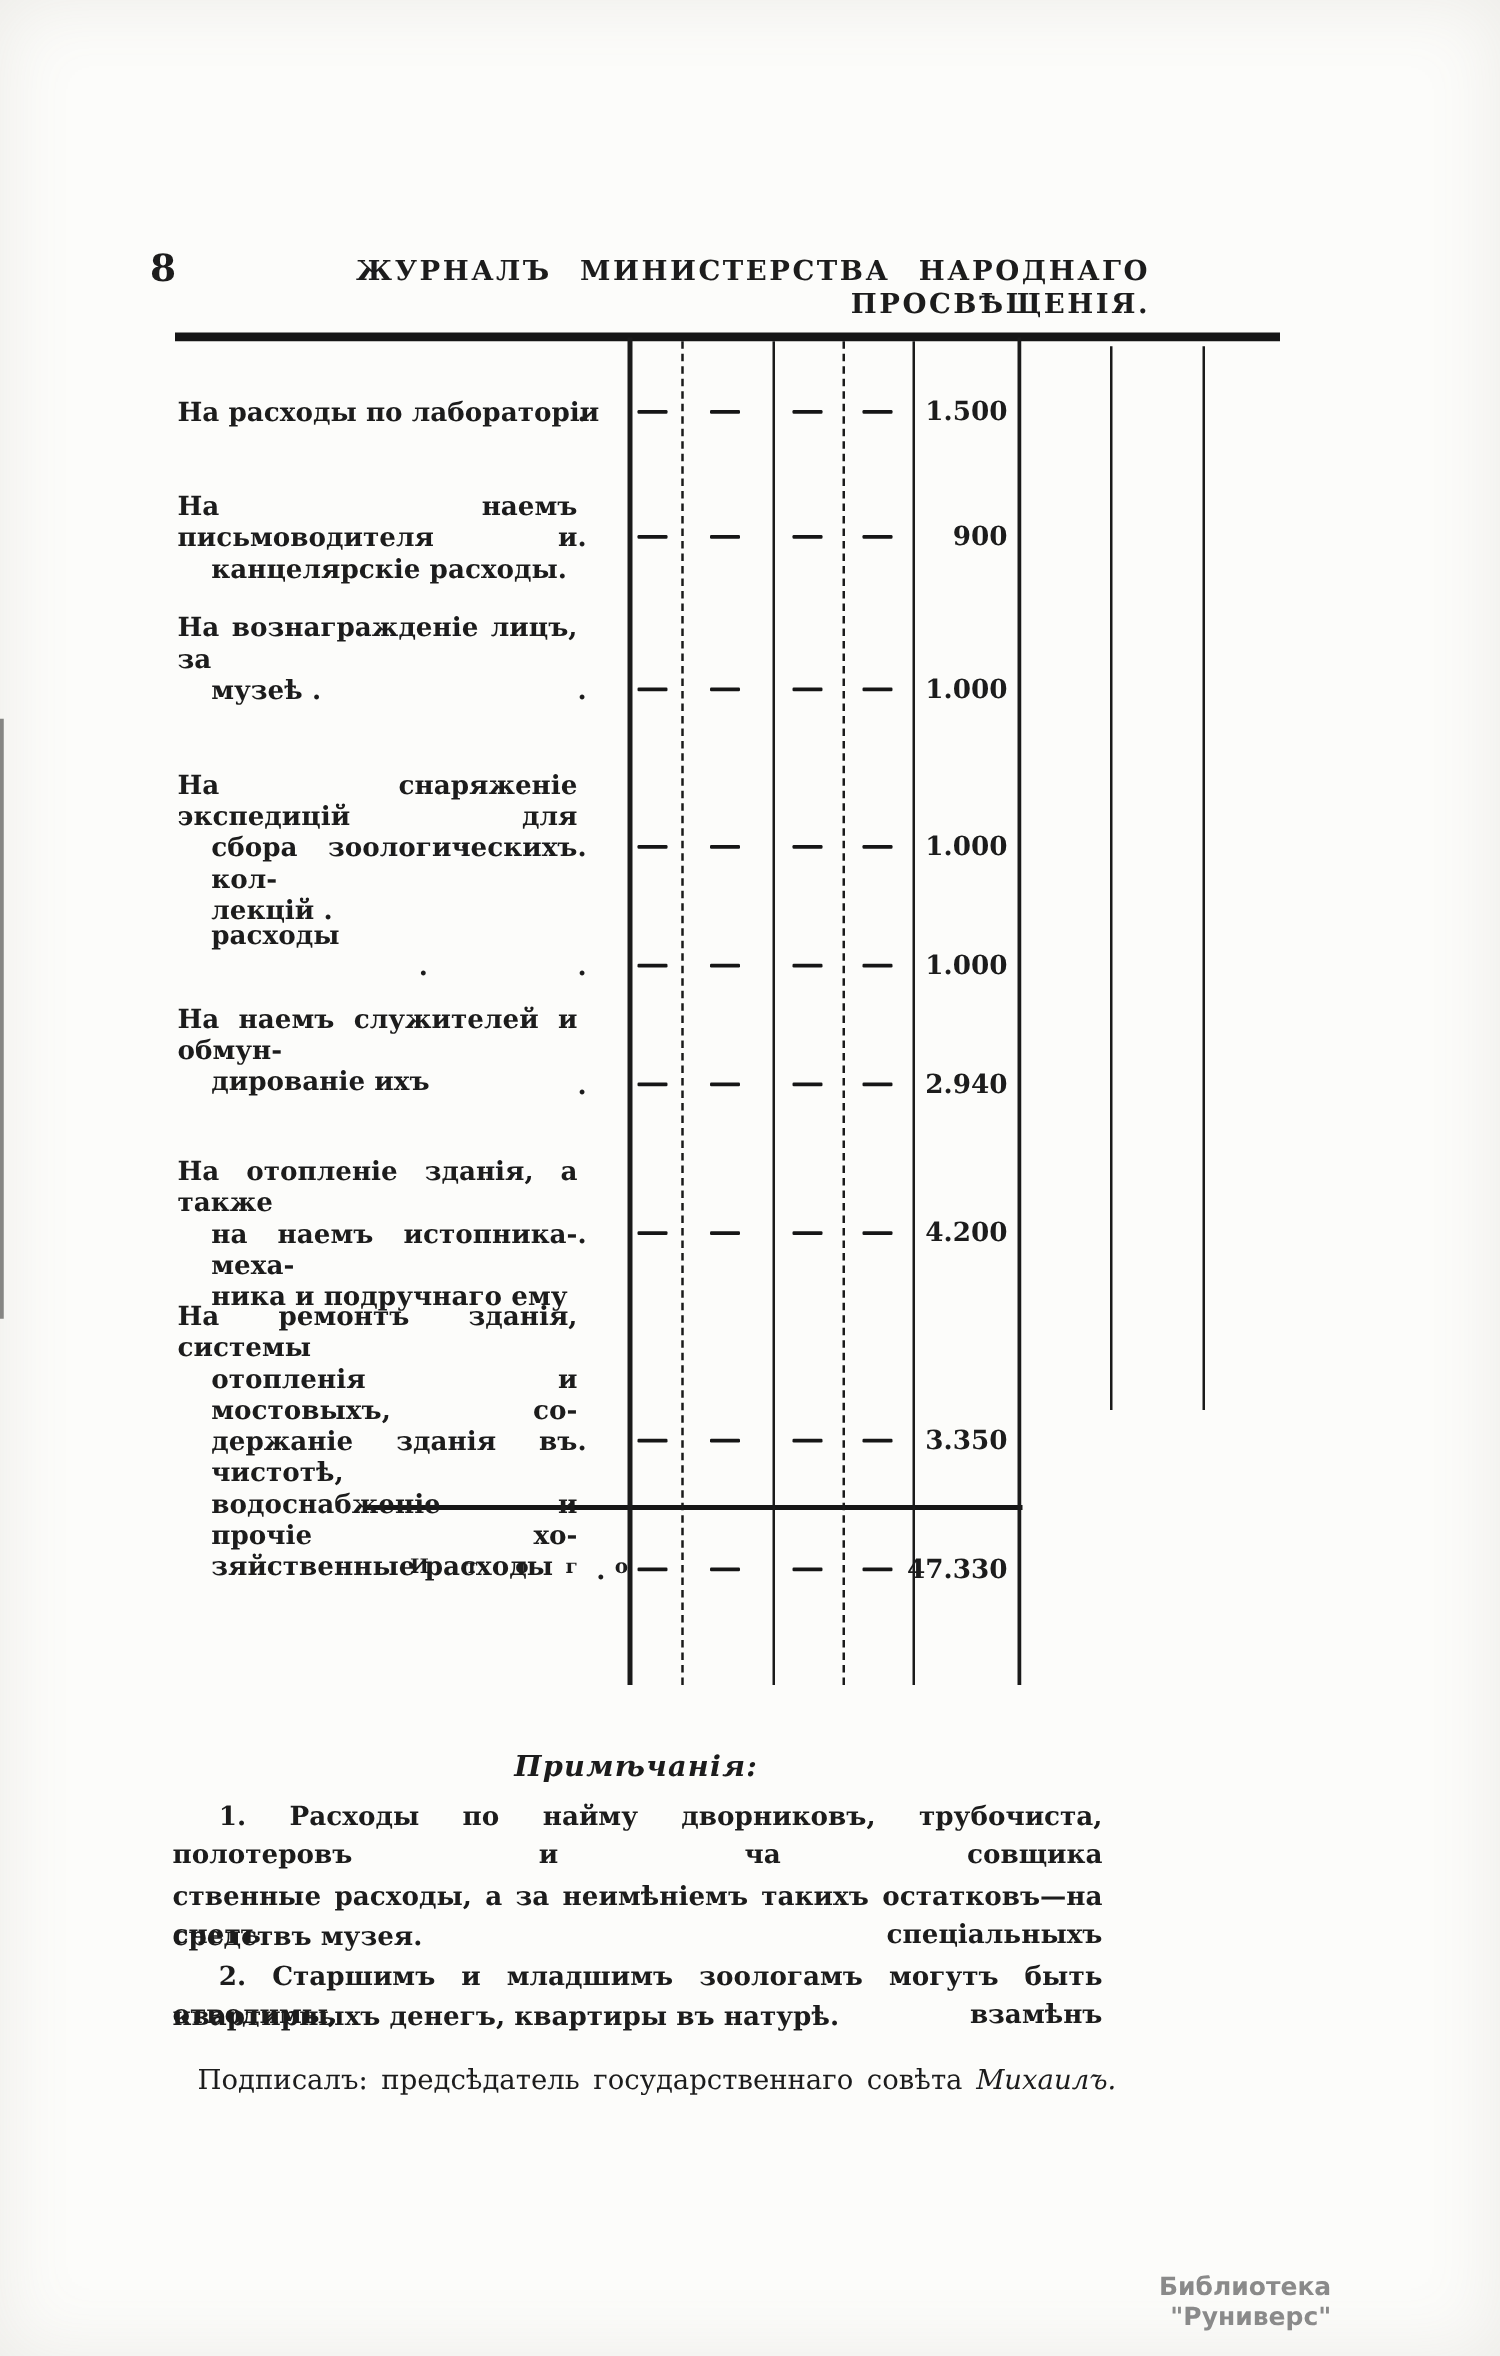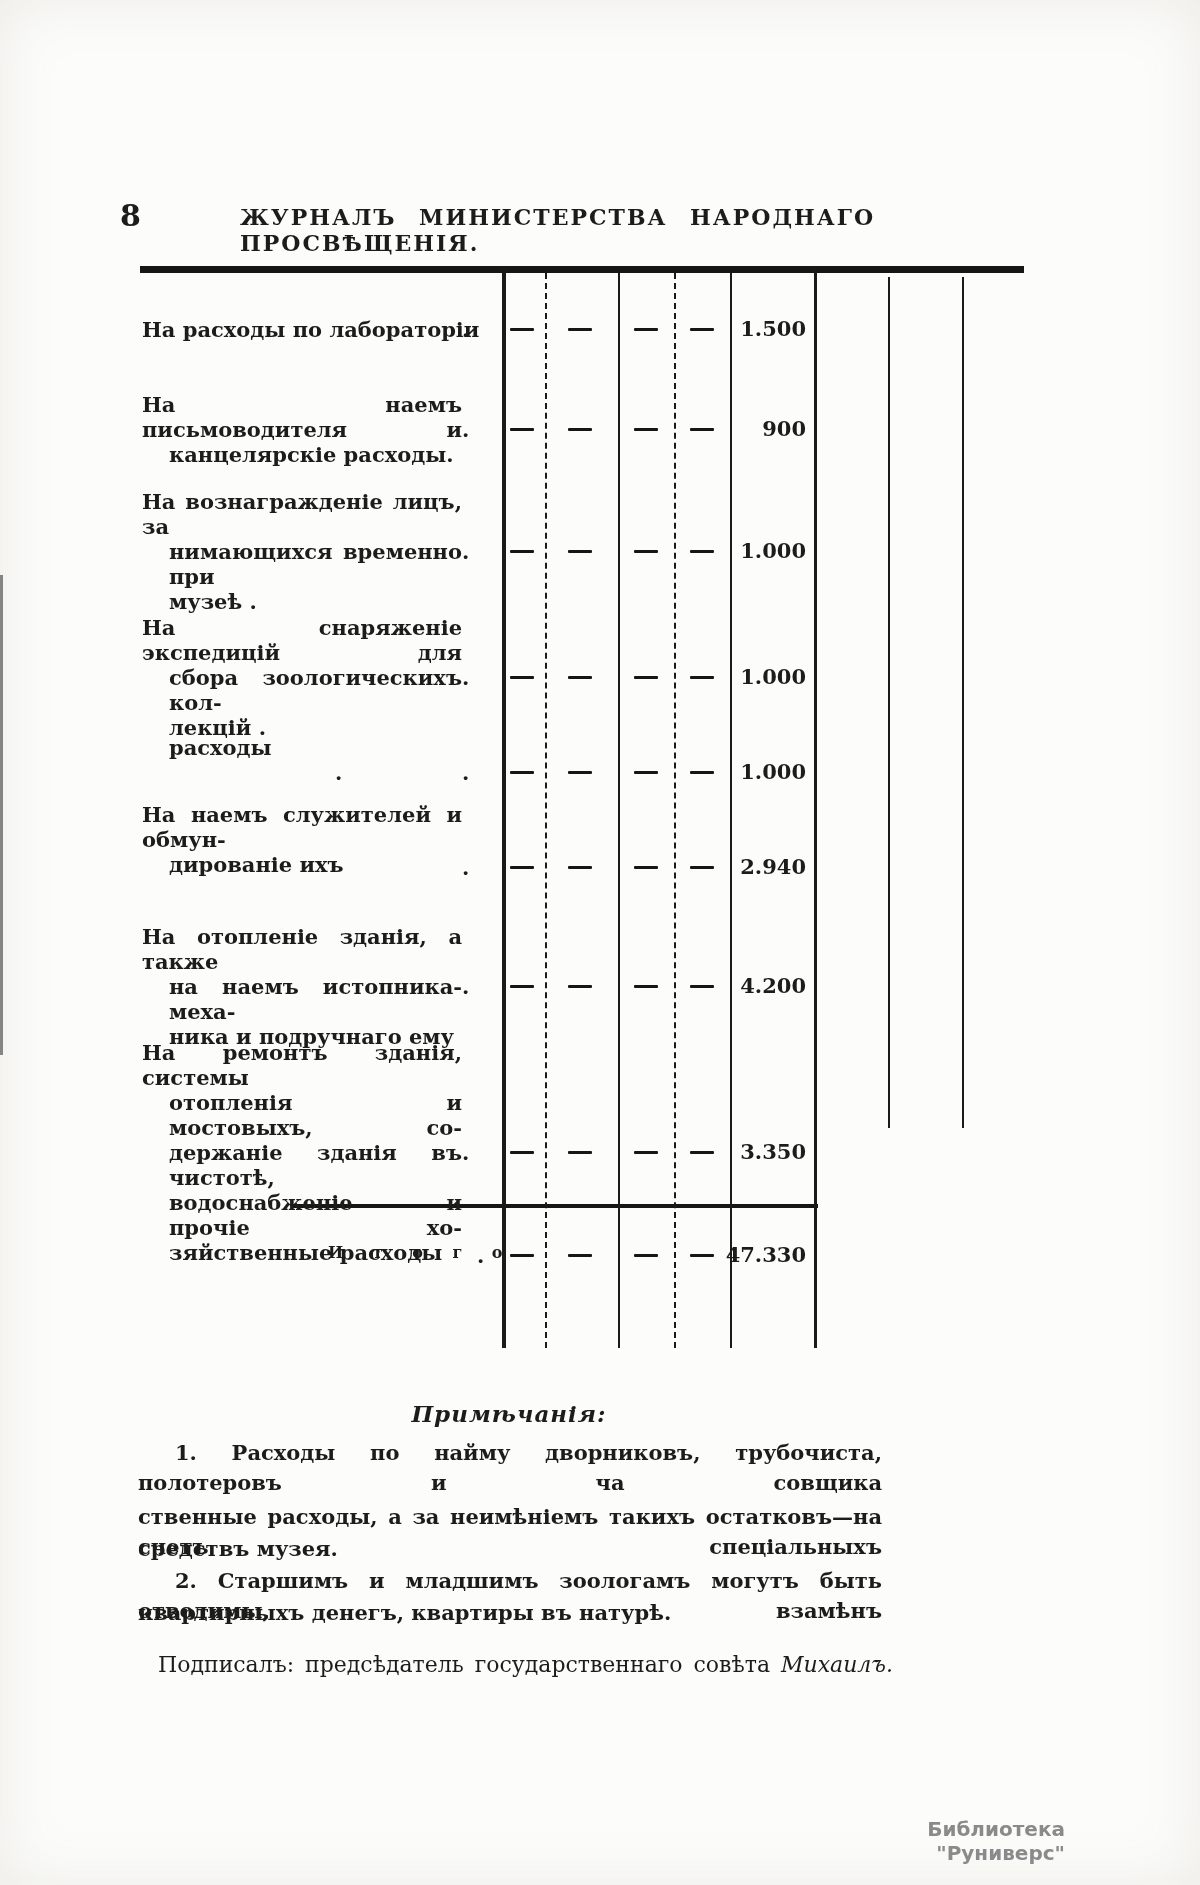--- a/index.html
+++ b/index.html
@@ -5,21 +5,21 @@
   html,body{margin:0;padding:0;background:#e8e8e6;}
   #page{
     position:relative;width:1200px;height:1885px;margin:0 auto;
     background:#fcfcfa;overflow:hidden;
     font-family:"DejaVu Serif", serif;color:#1c1c1c;
     box-shadow:inset 0 0 60px rgba(120,115,100,0.12);
   }
   .abs{position:absolute;}
   
   #page-number{left:120px;top:198px;font-size:30px;font-weight:700;}
-  #journal-title{left:240px;top:204px;width:680px;text-align:left;
+  #journal-title{left:240px;top:204px;width:680px;text-align:right;
     font-size:22px;font-weight:700;letter-spacing:2px;word-spacing:13px;}
   
   .hrule{background:#161616;}
   .vline{background:#1a1a1a;width:2px;}
   .vline.dash{background:none;border-left:2px dashed #1a1a1a;width:0;}
   .vline.heavy{width:4px;}
   .vline.med{width:3px;}
   
   .t-line{font-size:21px;font-weight:700;line-height:25px;white-space:nowrap;}
   .row-label{width:320px;}
@@ -78,21 +78,20 @@
         <div class="t-line cont">канцелярскіе расходы.</div>
       </div>
       <div class="ldot" style="left: 462px; top: 417px;">.</div>
       <div class="dash-bar" style="left: 510px; top: 428px;"></div>
       <div class="dash-bar" style="left: 568px; top: 428px;"></div>
       <div class="dash-bar" style="left: 634px; top: 428px;"></div>
       <div class="dash-bar" style="left: 690px; top: 428px;"></div>
       <div class="abs amt" style="left: 724px; top: 416px;">900</div>
       <div class="abs row-label" style="left: 142px; top: 489px; width: 320px;">
         <div class="t-line jl">На вознагражденіе лицъ, за</div>
-        <div class="t-line cont jl">нимающихся временно при</div>
         <div class="t-line cont">музеѣ .</div>
       </div>
       <div class="ldot" style="left: 462px; top: 539px;">.</div>
       <div class="dash-bar" style="left: 510px; top: 550px;"></div>
       <div class="dash-bar" style="left: 568px; top: 550px;"></div>
       <div class="dash-bar" style="left: 634px; top: 550px;"></div>
       <div class="dash-bar" style="left: 690px; top: 550px;"></div>
       <div class="abs amt" style="left: 724px; top: 538px;">1.000</div>
       <div class="abs row-label" style="left: 142px; top: 615px; width: 320px;">
         <div class="t-line jl">На снаряженіе экспедицій для</div>

